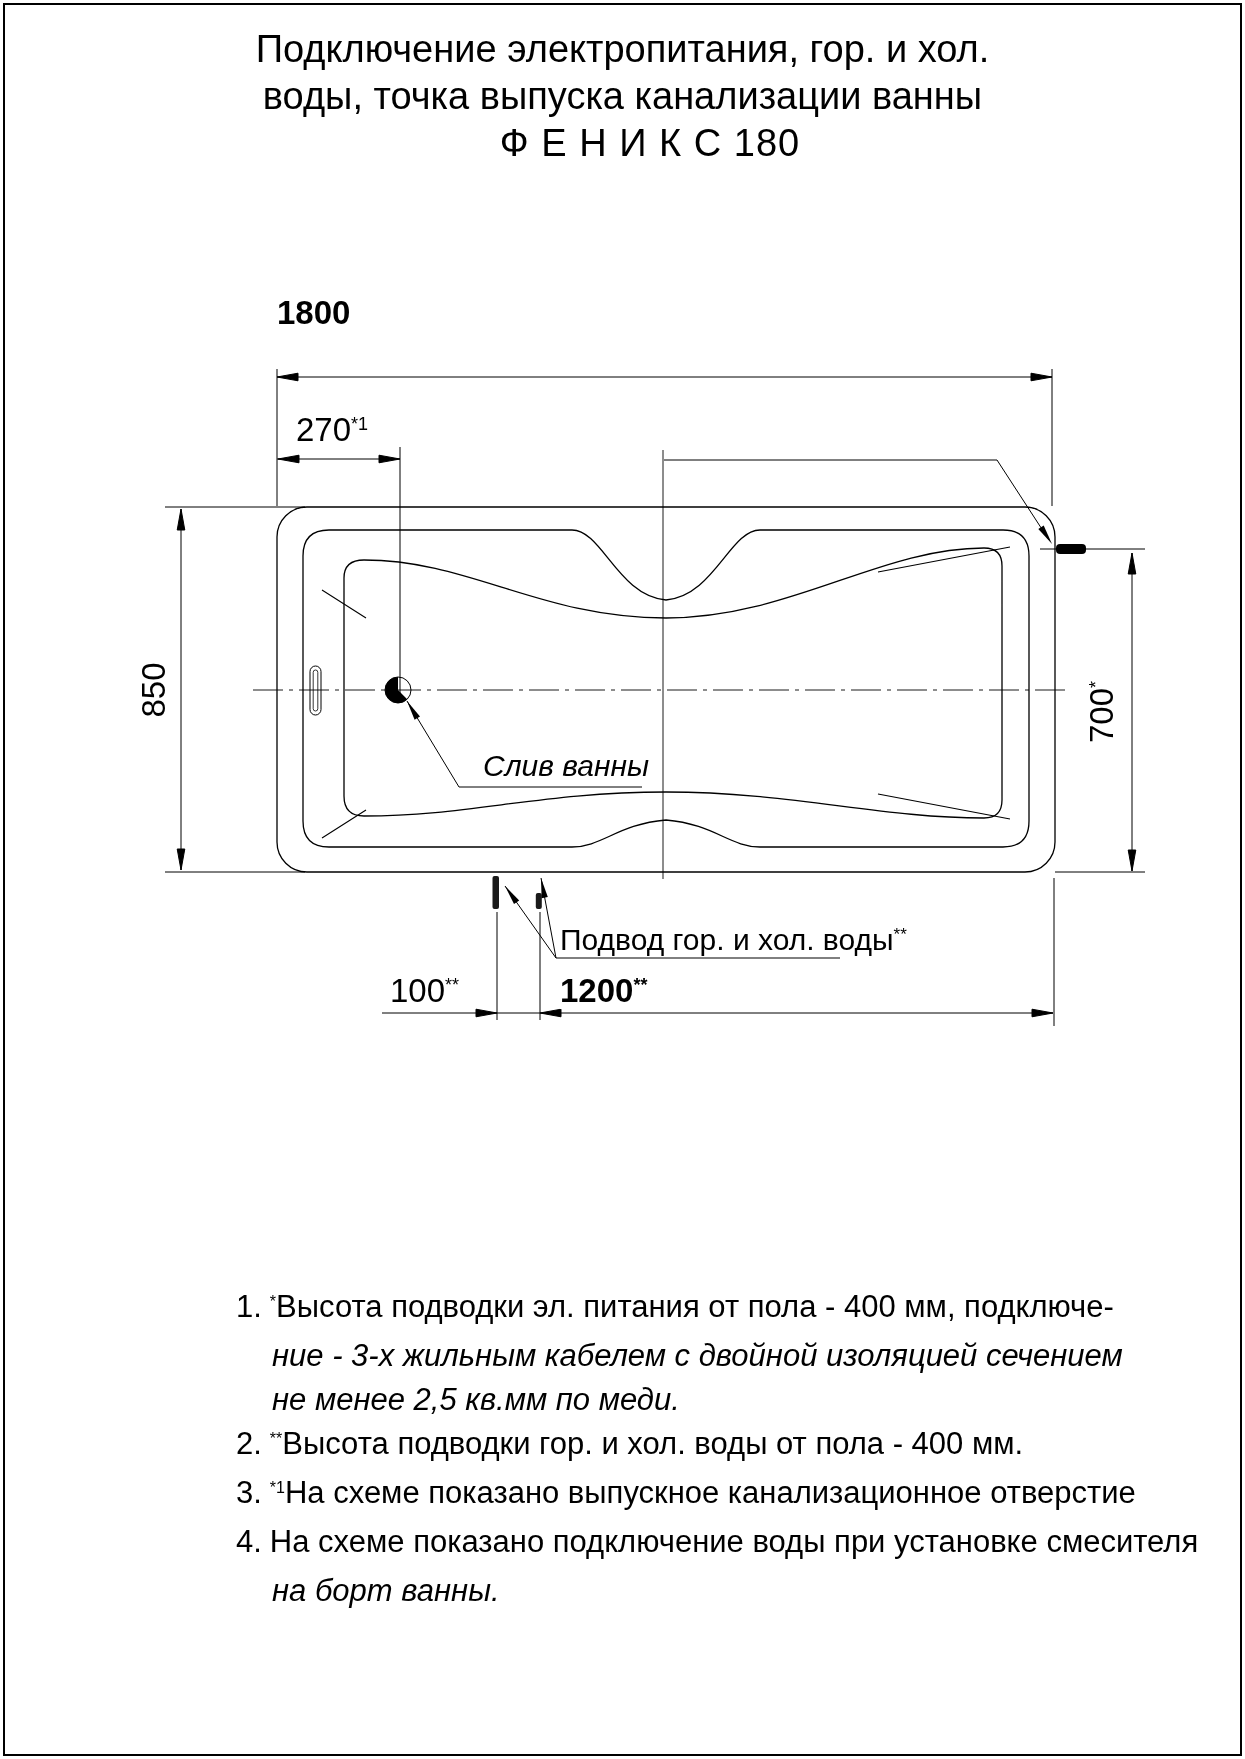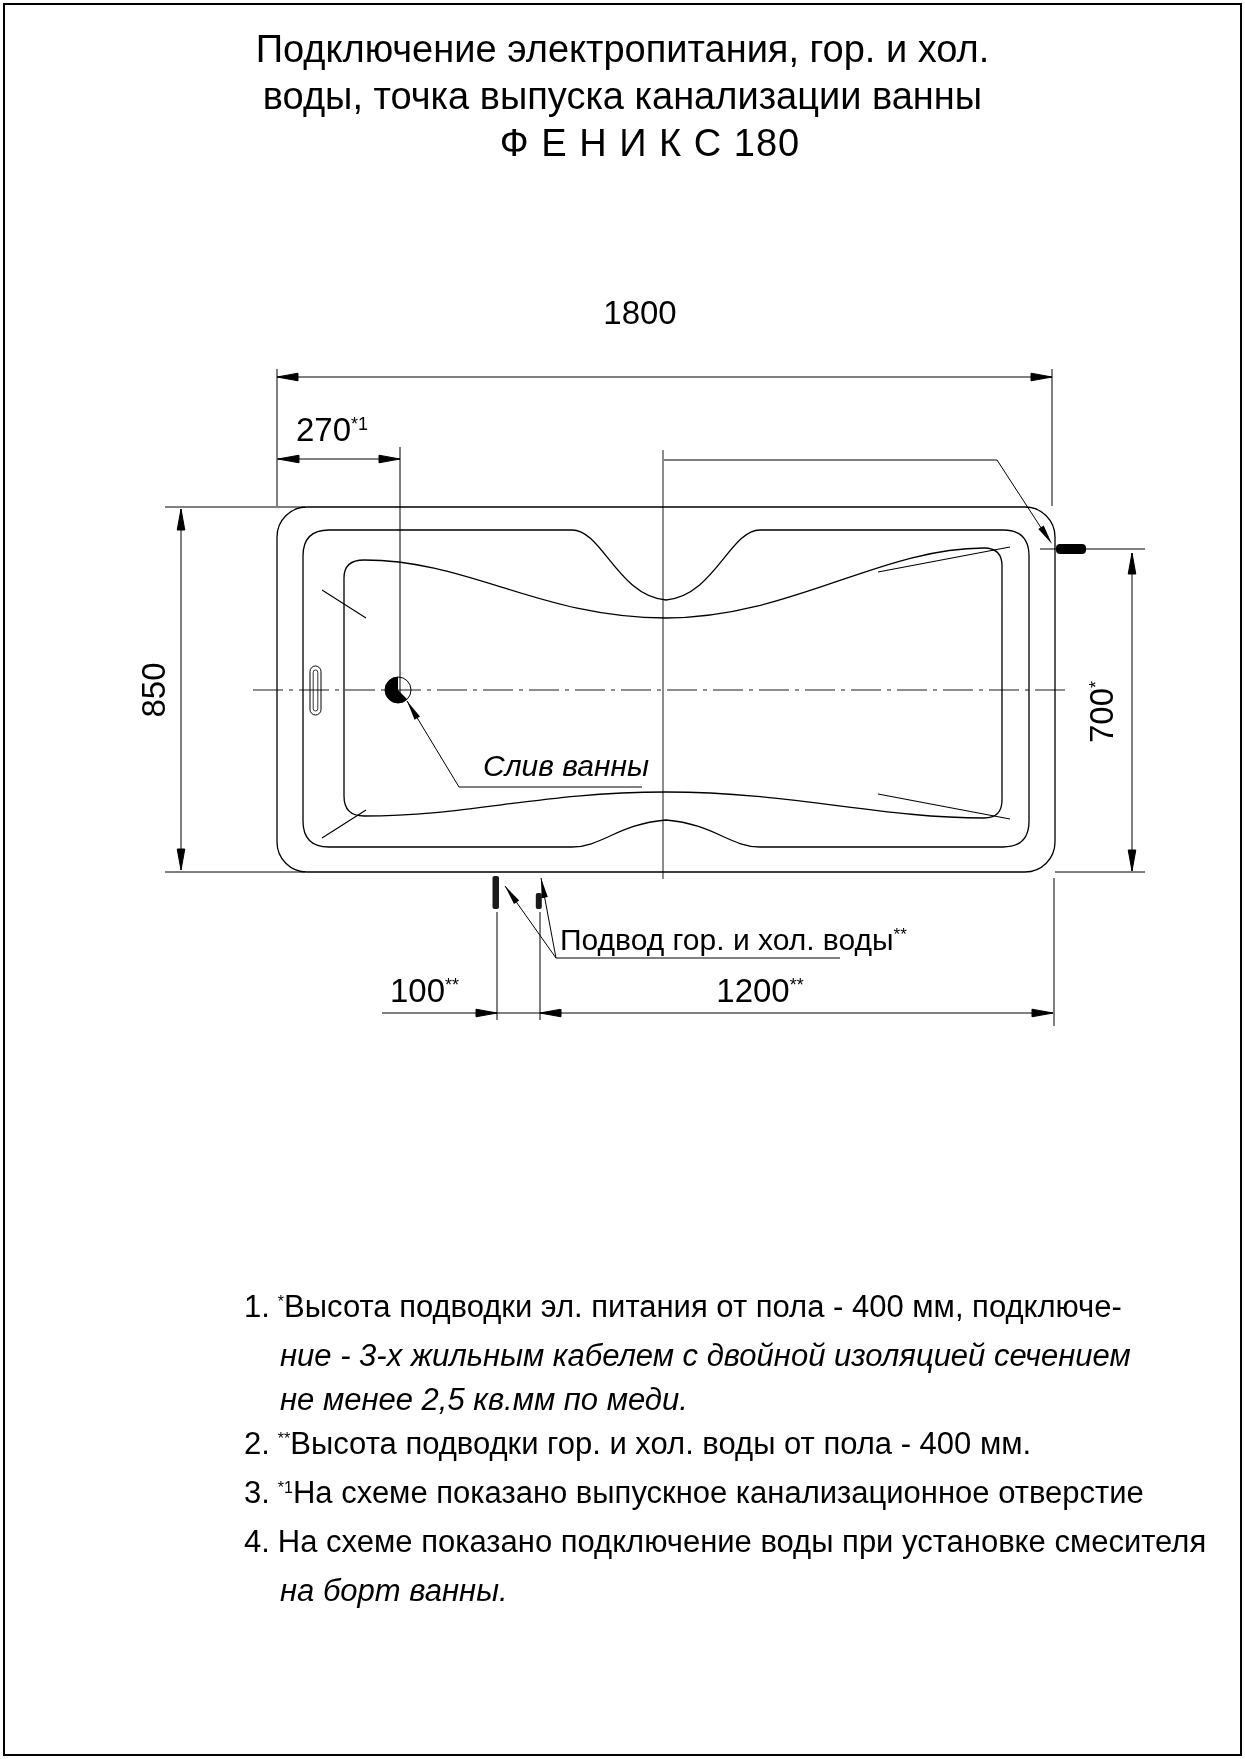--- a/index.html
+++ b/index.html
@@ -6,25 +6,25 @@
   .page {
     position:relative; width:1245px; height:1759px; background:#ffffff;
     font-family:"Liberation Sans", sans-serif; color:#000; overflow:hidden;
   }
   .frame { position:absolute; left:3px; top:3px; right:3px; bottom:3px; border:2px solid #000; pointer-events:none; }
   .title { position:absolute; left:0; top:26px; width:1245px; text-align:center; font-size:38px; line-height:47px; }
   .title .l3 { padding-left:55px; letter-spacing:1px; }
   svg.drawing { position:absolute; left:0; top:0; }
   .txt { position:absolute; white-space:nowrap; font-size:33px; background:#fff; line-height:1.05;text-align:right; }
   .lab { position:absolute; white-space:nowrap; font-size:30px; background:#fff; line-height:1.05; }
-  .ctr { text-align:center; }
+  .ctr { text-align:left;font-weight:bold; }
   .vtext { position:absolute; white-space:nowrap; font-size:33px; transform:translate(-50%,-50%) rotate(-90deg); }
   .sup { font-size:18px; position:relative; top:-11px; }
   .lab .sup { font-size:17px; top:-10px; }
-  .notes { position:absolute; left:244px; top:1285px; width:880px; font-size:31px; line-height:44px; }
+  .notes { position:absolute; left:236px; top:1285px; width:880px; font-size:31px; line-height:44px; }
   .note-line { white-space:nowrap; }
   .note-cont { padding-left:36px;font-style:italic; }
   .note-num { padding-right:8px; }
   .note-sup { font-size:16px; position:relative; top:-10px; }
 </style>
 </head>
 <body>
 
 <div class="page">
   <div class="frame"></div>

